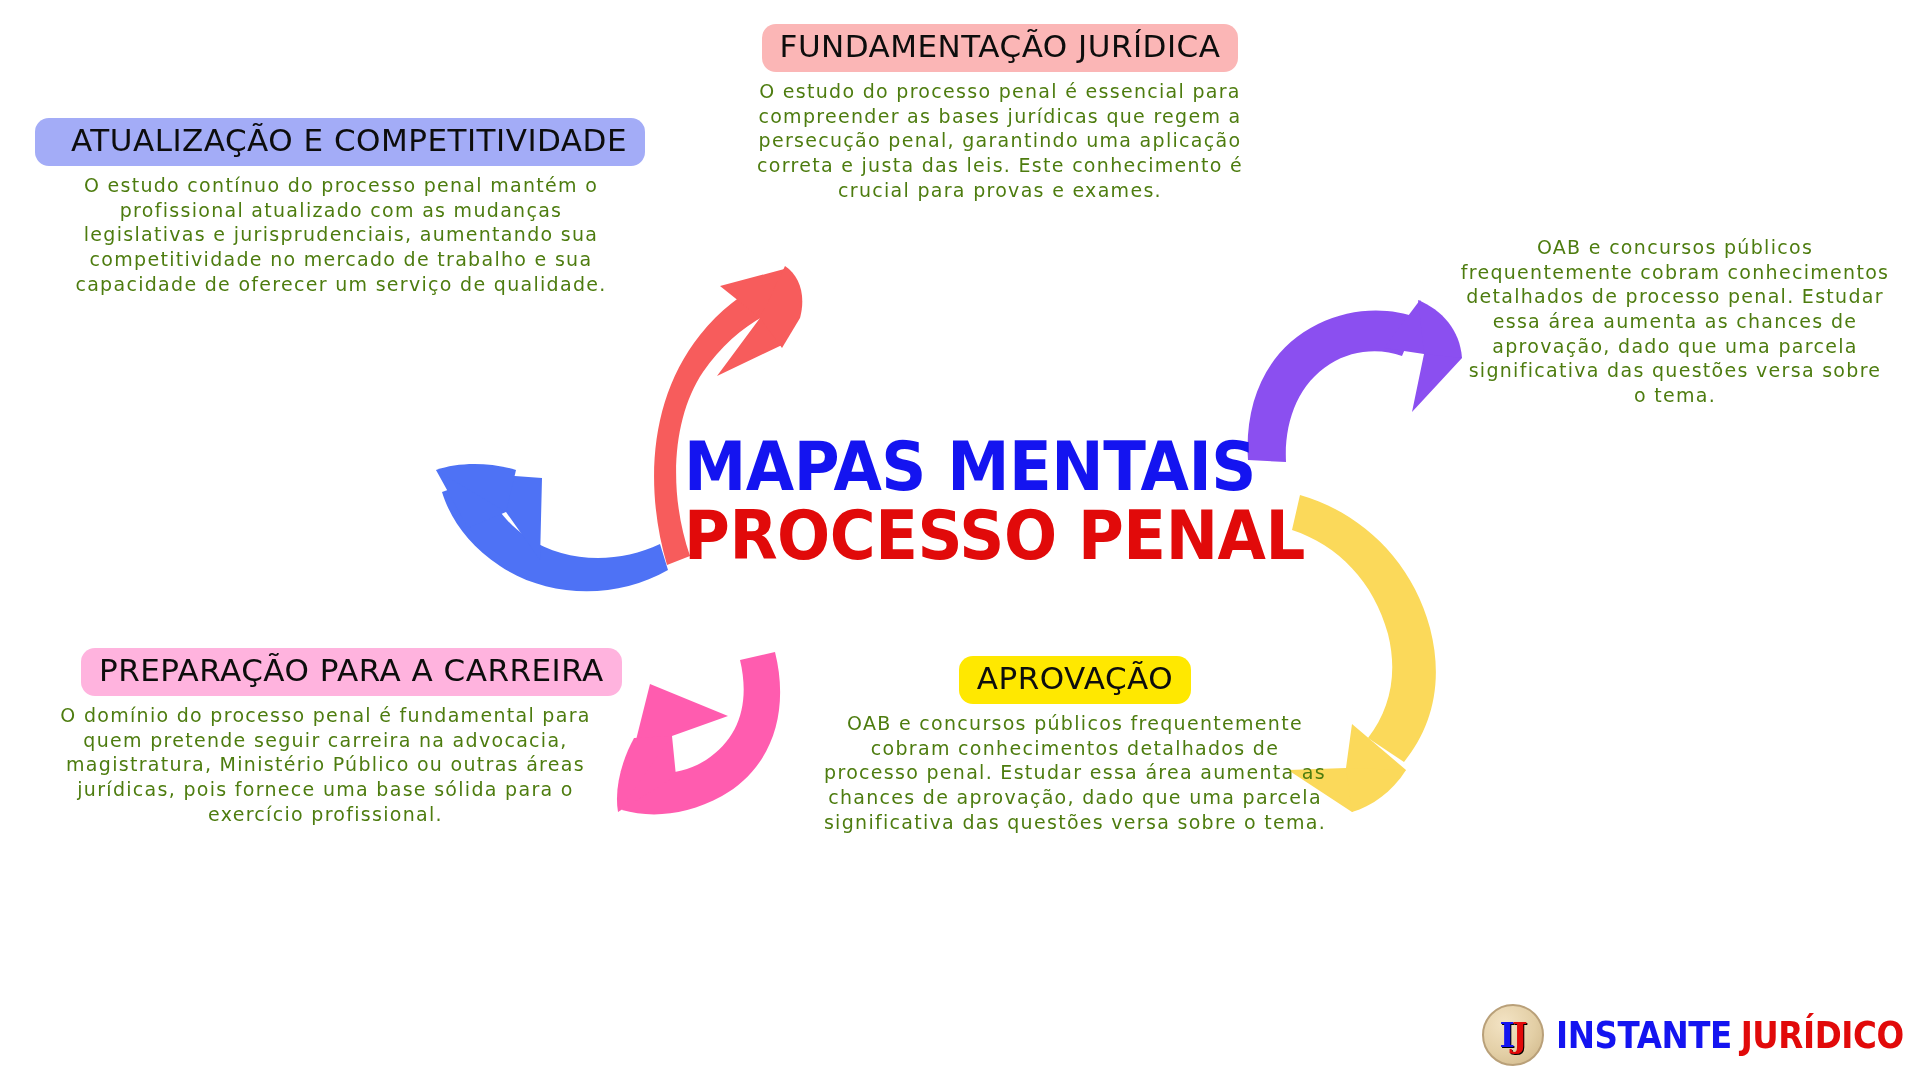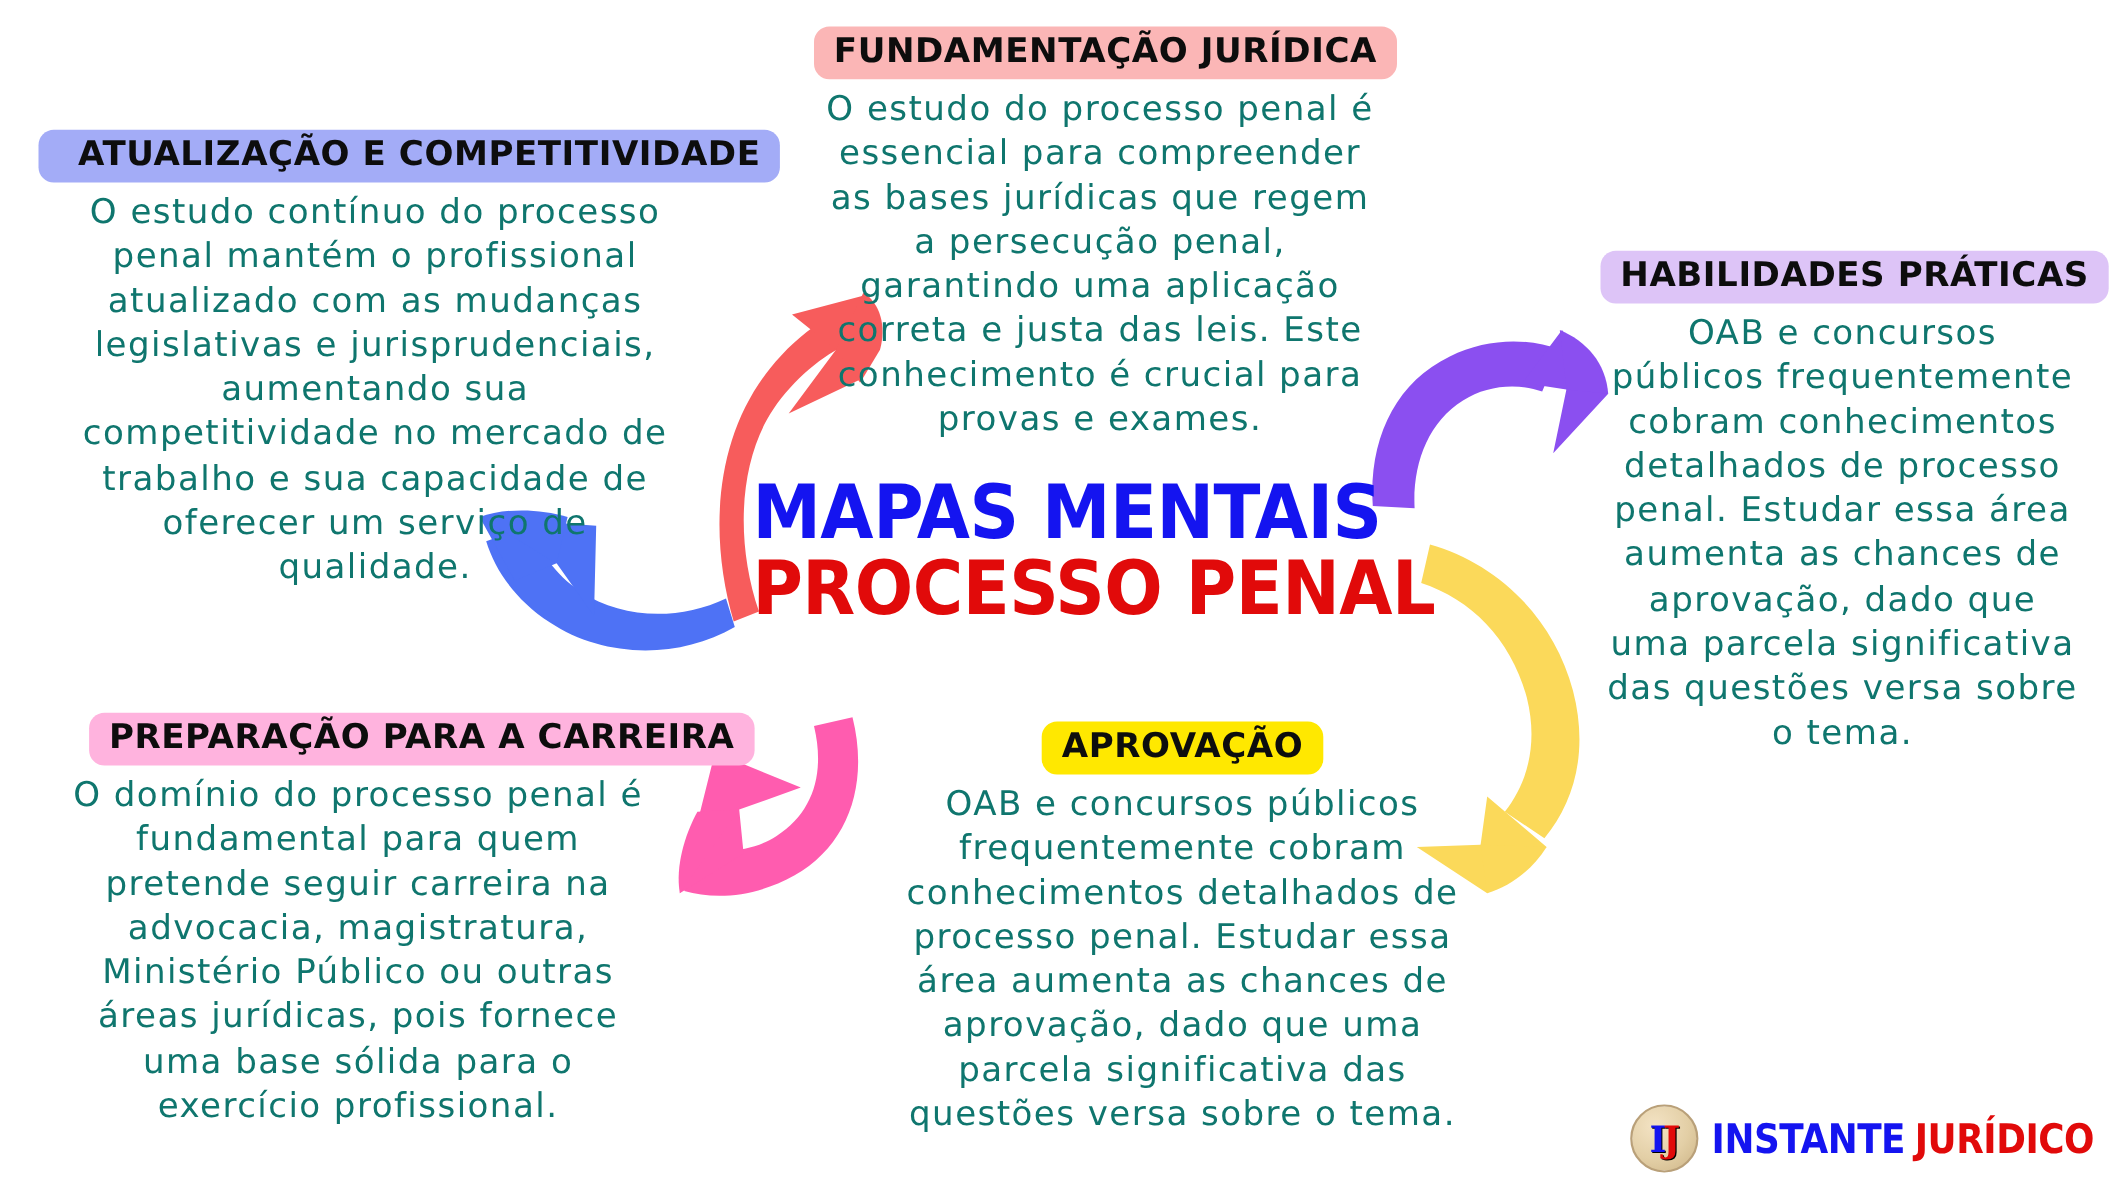--- a/index.html
+++ b/index.html
@@ -27,36 +27,36 @@
   .block {
     position: absolute;
     text-align: center;
   }
 
   .chip {
     display: inline-block;
     border-radius: 14px;
     padding: 7px 18px 10px 18px;
     font-family: "DejaVu Sans", sans-serif;
-    font-weight: 700;
+    font-weight: 400;
     font-size: 31px;
     line-height: 1.0;
     letter-spacing: 0.5px;
     color: #0d0d0d;
     white-space: nowrap;
     text-transform: uppercase;
   }
 
   .body-text {
     margin-top: 7px;
     font-family: "DejaVu Sans", sans-serif;
-    font-size: 31px;
+    font-size: 19px;
     line-height: 1.30;
     letter-spacing: 1.3px;
-    color: #0f766e;
+    color: #4d7c0f;
     font-weight: 500;
   }
 
   
   .center-title {
     position: absolute;
     left: 660px;
     top: 432px;
     width: 600px;
     text-align: left;
@@ -191,21 +191,20 @@
     <div class="chip" style="background:#FBB6B6;">FUNDAMENTAÇÃO JURÍDICA</div>
     <div class="body-text" style="width:500px; margin-left:10px;">O estudo do processo penal é essencial para compreender as bases jurídicas que regem a persecução penal, garantindo uma aplicação correta e justa das leis. Este conhecimento é crucial para provas e exames.</div>
   </div>
 
   <div class="block" style="left:35px; top:118px; width:580px;">
     <div class="chip" style="background:#A3ACF7;padding-left:36px;">ATUALIZAÇÃO E COMPETITIVIDADE</div>
     <div class="body-text" style="width:540px; margin-left:36px;">O estudo contínuo do processo penal mantém o profissional atualizado com as mudanças legislativas e jurisprudenciais, aumentando sua competitividade no mercado de trabalho e sua capacidade de oferecer um serviço de qualidade.</div>
   </div>
 
   <div class="block" style="left:1455px; top:228px; width:440px;">
-    <div class="chip" style="background:#DDC4F7;">HABILIDADES PRÁTICAS</div>
     <div class="body-text" style="width:430px; margin-left:5px;">OAB e concursos públicos frequentemente cobram conhecimentos detalhados de processo penal. Estudar essa área aumenta as chances de aprovação, dado que uma parcela significativa das questões versa sobre o tema.</div>
   </div>
 
   <div class="block" style="left:815px; top:656px; width:520px;">
     <div class="chip" style="background:#FFE800;">APROVAÇÃO</div>
     <div class="body-text" style="width:510px; margin-left:5px;">OAB e concursos públicos frequentemente cobram conhecimentos detalhados de processo penal. Estudar essa área aumenta as chances de aprovação, dado que uma parcela significativa das questões versa sobre o tema.</div>
   </div>
 
   <div class="block" style="left:45px; top:648px; width:560px;">
     <div class="chip" style="background:#FFB3DE;margin-left:36px;">PREPARAÇÃO PARA A CARREIRA</div>

